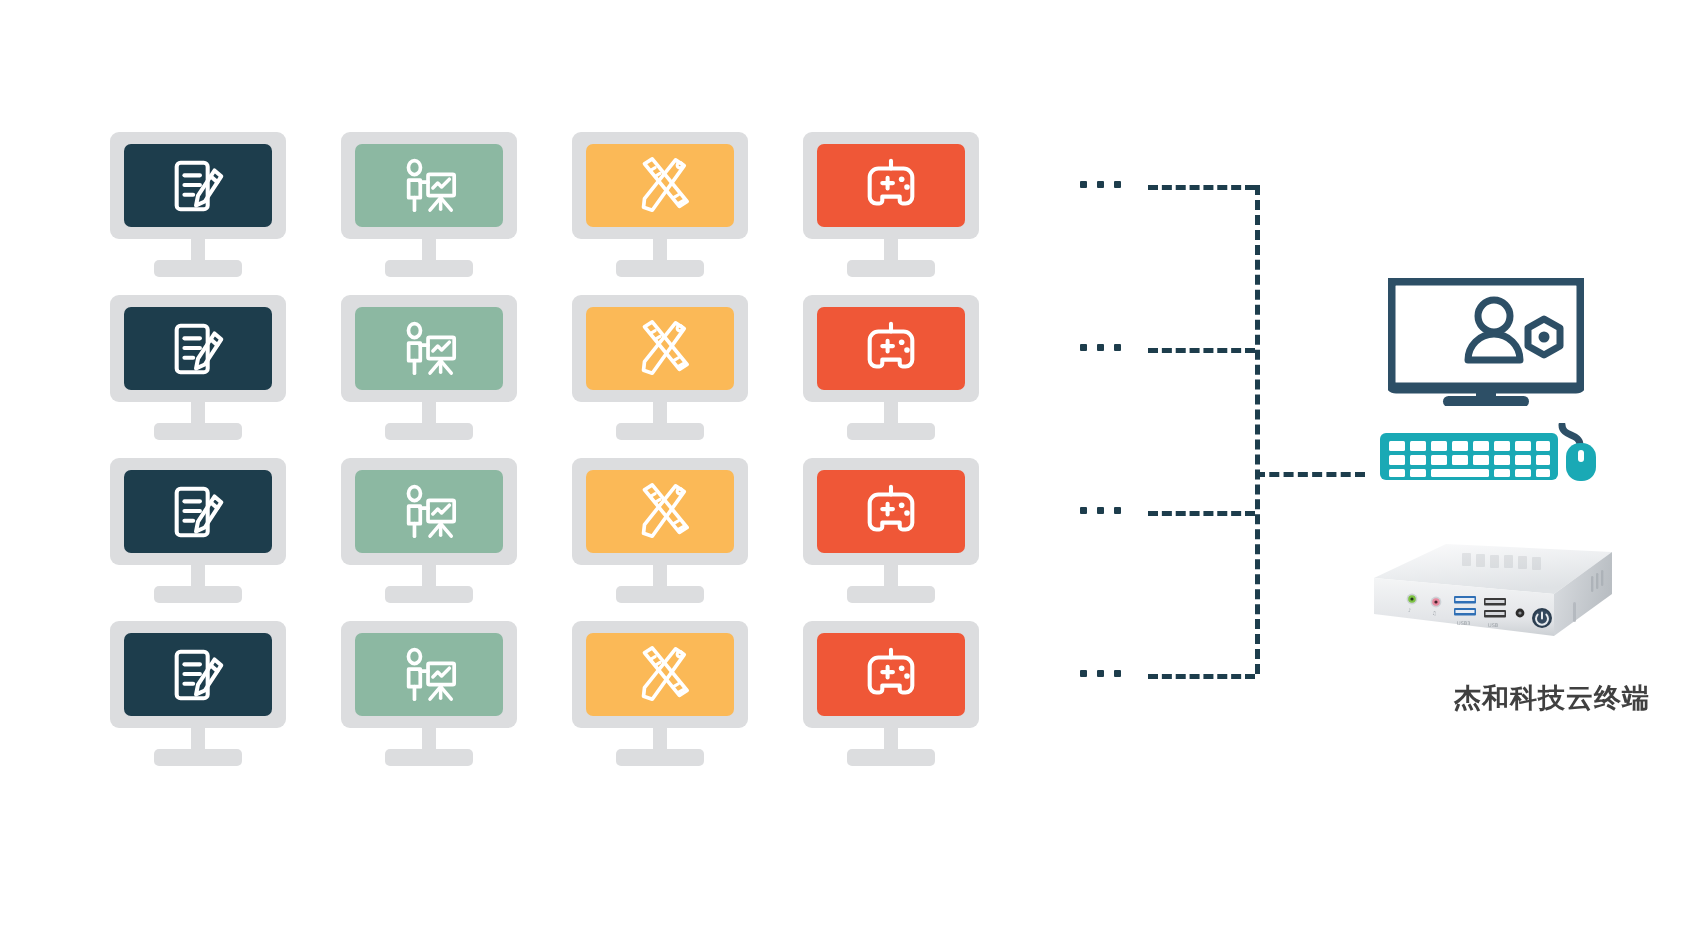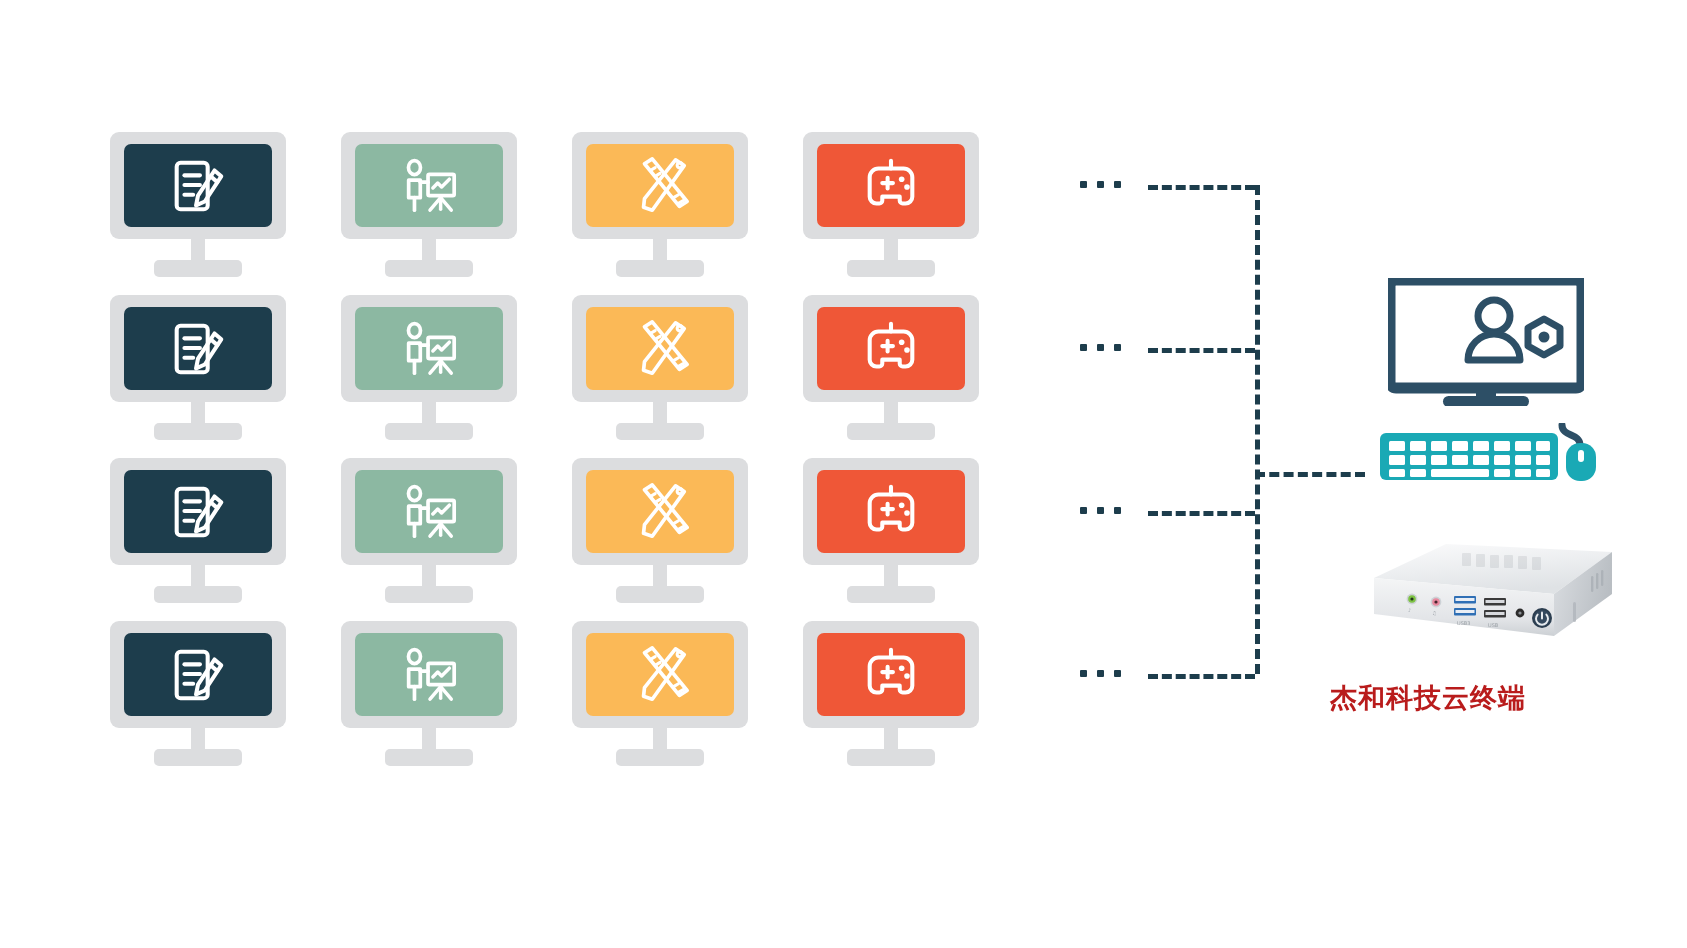--- a/index.html
+++ b/index.html
@@ -148,24 +148,24 @@
     width: 260px;
     height: 132px;
   }
 
   
   #cloud-terminal-caption {
     position: absolute;
     left: 1330px;
     top: 680px;
     width: 320px;
-    text-align: left;
+    text-align: right;
     font-size: 27px;
     font-weight: bold;
-    color: #b91c1c;
+    color: #404040;
     letter-spacing: 1px;
     font-family: "DejaVu Sans", "Liberation Sans", sans-serif;
   }
 </style>
 </head>
 <body>
 
 <div id="stage">
 
   <div id="client-grid">

